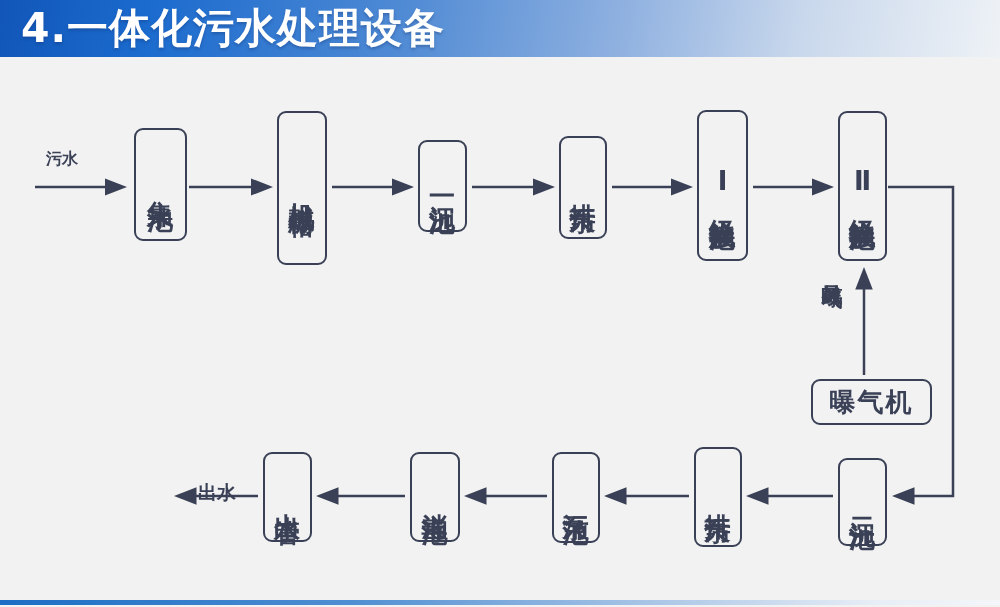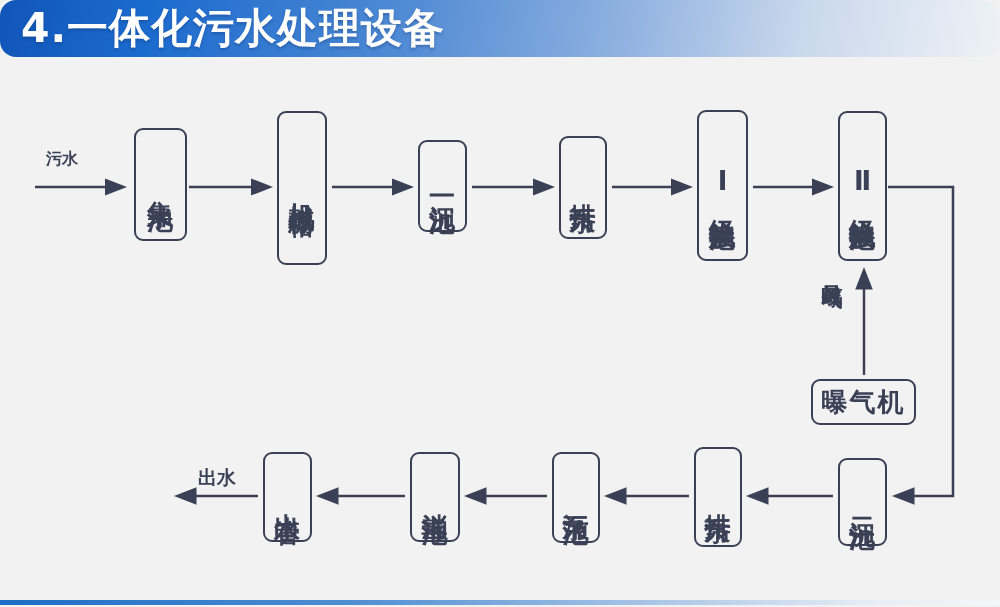--- a/index.html
+++ b/index.html
@@ -15,21 +15,21 @@
   .slide{
     position:relative;
     width:1000px;height:607px;
     background:var(--bg);
     overflow:hidden;
   }
   
   .title-bar{
     position:absolute;left:0;top:0;width:1000px;height:57px;
     background:linear-gradient(100deg,#1156b8 0%,#1b6bce 15%,#4f8ad4 40%,#8fb1e0 62%,#c9d8ec 80%,#eef2f6 100%);
-    display:flex;align-items:center;border-radius:16px;
+    display:flex;align-items:center;
   }
   .title-bar h1{
     color:#ffffff;
     font-size:41px;
     font-weight:bold;
     padding-left:21px;
     letter-spacing:1px;
     line-height:57px;
     text-shadow:0 2px 3px rgba(20,50,110,0.35);
     white-space:nowrap;
@@ -115,21 +115,21 @@
     <line x1="833" y1="496" x2="751" y2="496" marker-end="url(#ah)"></line>
     <line x1="689" y1="496" x2="609" y2="496" marker-end="url(#ah)"></line>
     <line x1="547" y1="496" x2="469" y2="496" marker-end="url(#ah)"></line>
     <line x1="405" y1="496" x2="321" y2="496" marker-end="url(#ah)"></line>
     <line x1="258" y1="496" x2="179" y2="496" marker-end="url(#ah)"></line>
 
     <line x1="864" y1="375" x2="864" y2="272" marker-end="url(#ah)"></line>
   </svg>
 
   <div class="flow-label" style="left:46px;top:149px;">污水</div>
-  <div class="flow-label" style="left:198px;top:465px;font-size:19px;">出水</div>
+  <div class="flow-label" style="left:198px;top:480px;font-size:19px;">出水</div>
   <div class="flow-label vertical" style="left:821px;top:268px;">鼓风曝气</div>
 
   <div class="fbox" style="left:134px;top:128px;width:53px;height:113px;">
     <span class="vlabel">集水池</span>
   </div>
   <div class="fbox" style="left:277px;top:111px;width:50px;height:154px;">
     <span class="vlabel">机械栅格</span>
   </div>
   <div class="fbox" style="left:418px;top:140px;width:49px;height:92px;">
     <span class="vlabel">一沉池</span>
@@ -137,21 +137,21 @@
   <div class="fbox" style="left:559px;top:136px;width:48px;height:103px;">
     <span class="vlabel">排污泵</span>
   </div>
   <div class="fbox" style="left:697px;top:110px;width:51px;height:151px;">
     <span class="vlabel" style="letter-spacing:2px;">Ⅰ级接触池</span>
   </div>
   <div class="fbox" style="left:838px;top:111px;width:49px;height:150px;">
     <span class="vlabel" style="letter-spacing:2px;">Ⅱ级接触池</span>
   </div>
 
-  <div class="fbox" style="left:811px;top:379px;width:105px;height:46px;">
+  <div class="fbox" style="left:811px;top:379px;width:121px;height:46px;">
     <span class="hlabel">曝气机</span>
   </div>
 
   <div class="fbox" style="left:838px;top:458px;width:49px;height:88px;">
     <span class="vlabel">二沉池</span>
   </div>
   <div class="fbox" style="left:694px;top:447px;width:48px;height:100px;">
     <span class="vlabel">排污泵</span>
   </div>
   <div class="fbox" style="left:552px;top:452px;width:48px;height:91px;">

